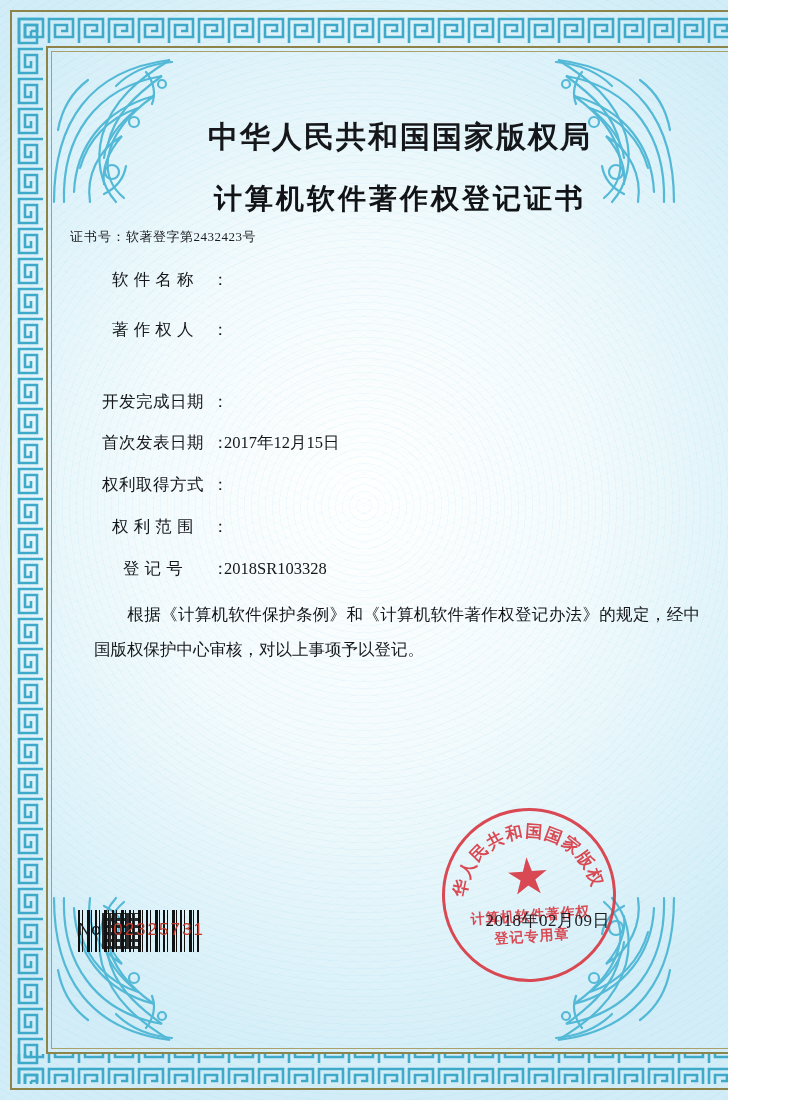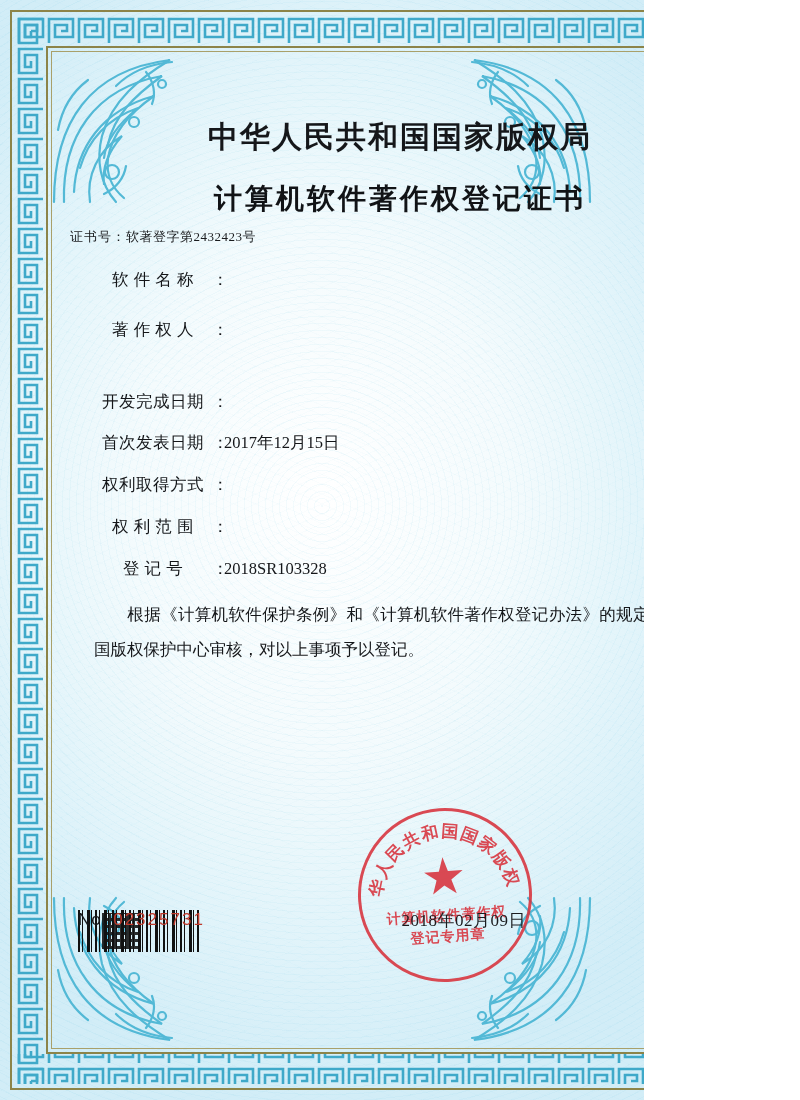--- a/index.html
+++ b/index.html
@@ -10,21 +10,21 @@
   body {
     width: 800px;
     height: 1100px;
     font-family: "Liberation Serif", "DejaVu Serif", serif;
     overflow: hidden;
   }
 
   
   .certificate {
     position: relative;
-    width: 644px;
+    width: 728px;
     height: 1100px;
     background:
       radial-gradient(ellipse 70% 55% at 50% 45%, #ffffff 0%, #f4fbfd 42%, #e2f4fa 72%, #d2edf7 100%);
     overflow: hidden;
   }
 
   
   .texture {
     position: absolute;
     inset: 0;
@@ -216,21 +216,21 @@
     bottom: 168px;
     font-size: 17px;
     color: #1a1c1f;
     letter-spacing: .5px;
     text-align: center;
   }
 
   .serial {
     position: absolute;
     left: 78px;
-    bottom: 170px;
+    bottom: 160px;
     font-size: 17px;
     color: #1a1c1f;
     letter-spacing: 1px;
     font-family: "Liberation Sans", sans-serif;
   }
   .serial .no-label { color: #15171a; }
   .serial .no-value { color: #c0392b; letter-spacing: 2px; }
 </style>
 </head>
 <body>

